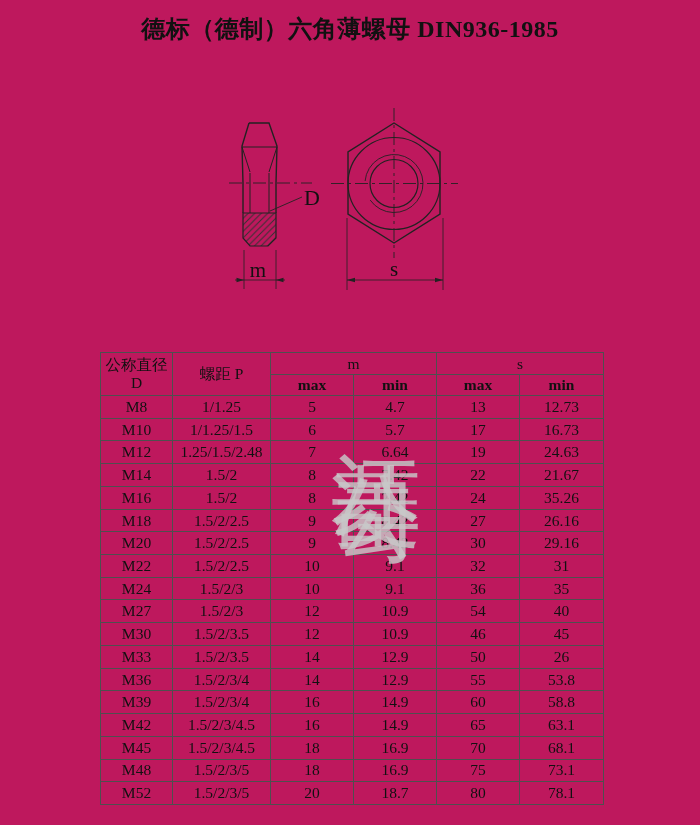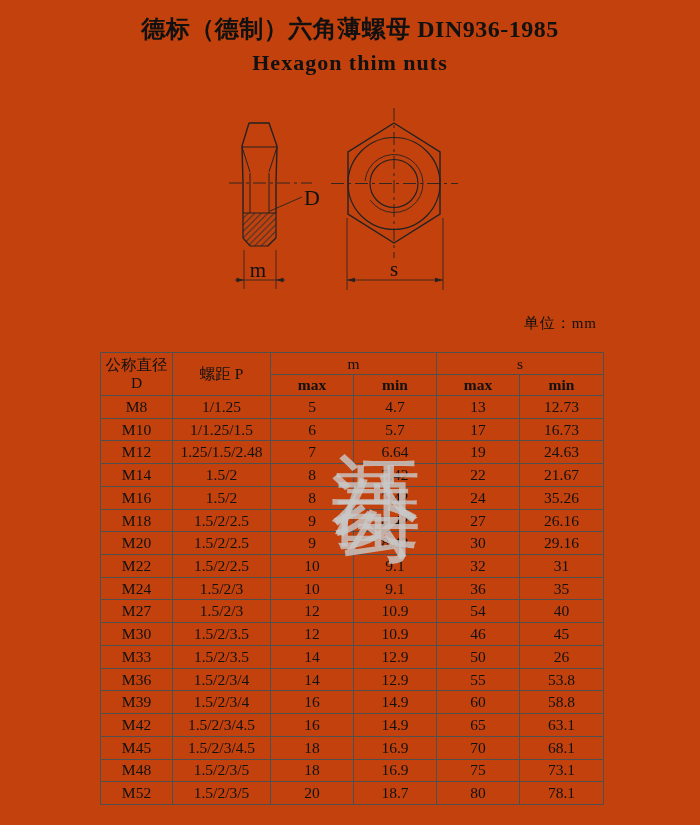--- a/index.html
+++ b/index.html
@@ -1,17 +1,17 @@
 <!DOCTYPE html>
 <html><head>
 <meta charset="utf-8">
 <style>
   html,body{margin:0;padding:0;background:#ffffff;}
   .page{
-    position:relative;width:700px;height:825px;background:#c2410c;
+    position:relative;width:700px;height:825px;background:#be185d;
     font-family:"Liberation Serif","DejaVu Serif",serif;color:#111;
     overflow:hidden;
   }
   .title{
     position:absolute;top:13px;left:0;width:700px;text-align:center;
     font-size:24px;font-weight:bold;letter-spacing:0.5px;
   }
   .subtitle{
     position:absolute;top:50px;left:0;width:700px;text-align:center;
     font-size:22px;font-weight:bold;letter-spacing:1px;
@@ -40,21 +40,20 @@
     color:rgba(200,200,200,0.82);
     font-family:"DejaVu Serif","Liberation Serif",serif;
   }
 </style>
 </head>
 <body>
 
 <div class="page">
 
   <div class="title">德标（德制）六角薄螺母 DIN936-1985</div>
-  <div class="subtitle">Hexagon thim nuts</div>
 
   <svg class="drawing" width="280" height="212" viewBox="200 95 280 212">
     <defs>
       <pattern id="hatch" width="6.5" height="6.5" patternUnits="userSpaceOnUse">
         <path d="M0,6.5 L6.5,0 M-1.6,1.6 L1.6,-1.6 M4.9,8.1 L8.1,4.9" stroke="#333" stroke-width="1" fill="none"></path>
       </pattern>
     </defs>
 
     <g stroke="#222" fill="none">
       <path stroke-width="1.4" d="M249,123 L269,123 L277,146 L276,183 L276,213 M249,123 L242,146 L243,183 L243,213"></path>
@@ -80,21 +79,20 @@
       <path stroke-width="0.9" stroke-dasharray="13,4,3,4" d="M394,108 L394,258"></path>
       <path stroke-width="0.9" stroke-dasharray="13,4,3,4" d="M331,183.5 L458,183.5"></path>
       <path stroke-width="0.8" d="M347,218 L347,290 M443,218 L443,290"></path>
       <path stroke-width="0.8" d="M347,280 L443,280"></path>
       <polygon fill="#222" stroke="none" points="347,280 355,277.7 355,282.3"></polygon>
       <polygon fill="#222" stroke="none" points="443,280 435,277.7 435,282.3"></polygon>
     </g>
     <text x="394" y="276" font-size="21" fill="#111" text-anchor="middle" stroke="none">s</text>
   </svg>
 
-  <div class="unit-label">单位：mm</div>
 
   <table class="spec">
     <colgroup>
       <col style="width:72px">
         <col style="width:98px">
         <col style="width:83px">
       <col style="width:83px">
         <col style="width:83px">
         <col style="width:84px">
     </colgroup>

